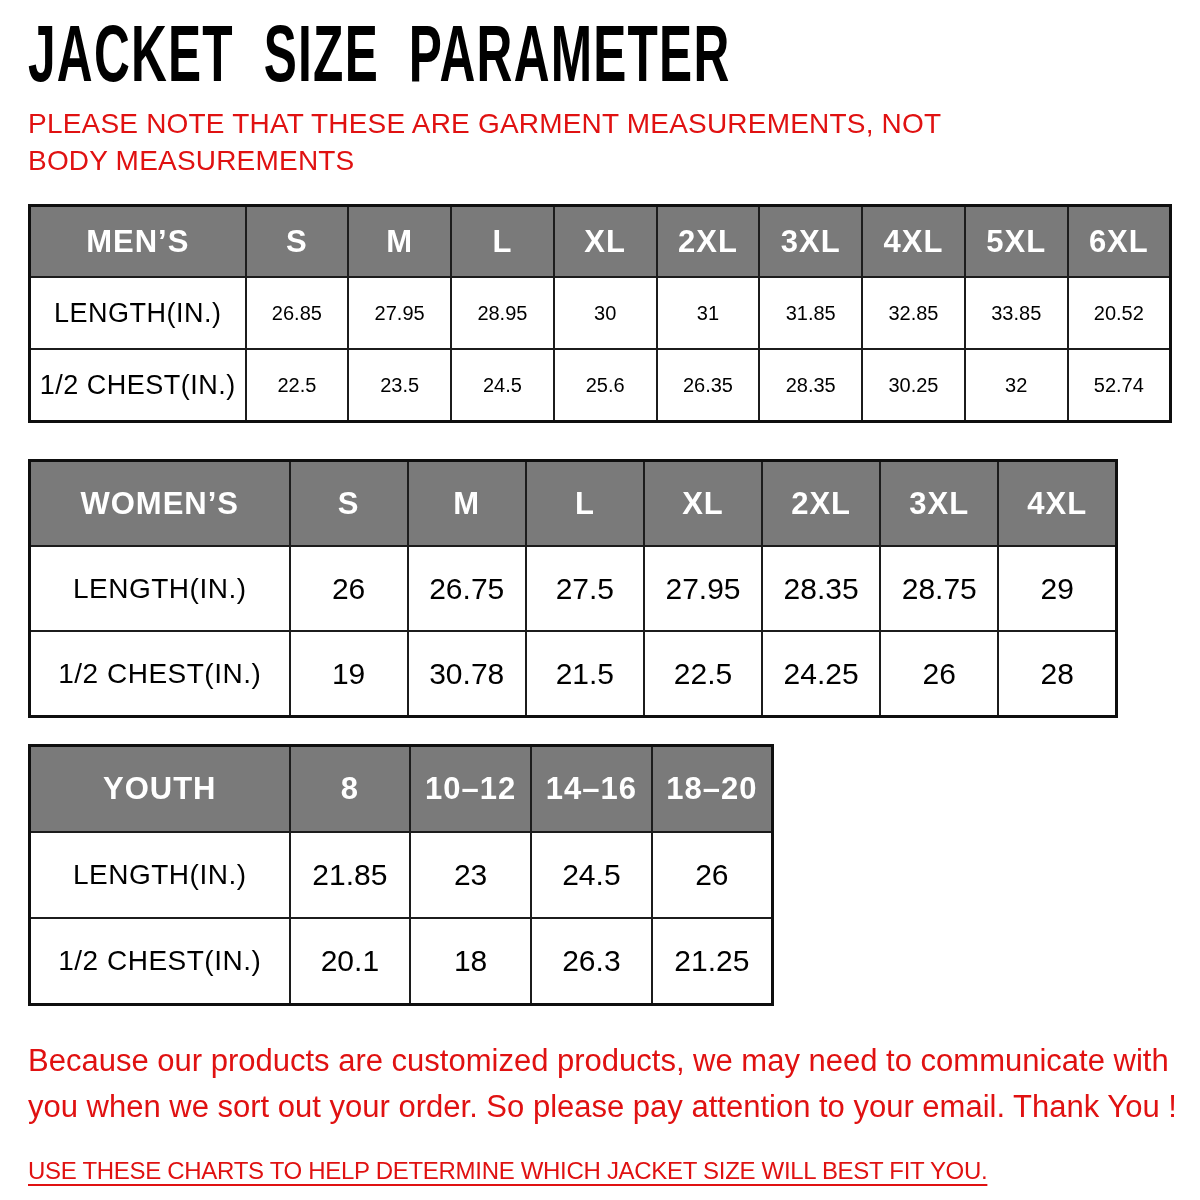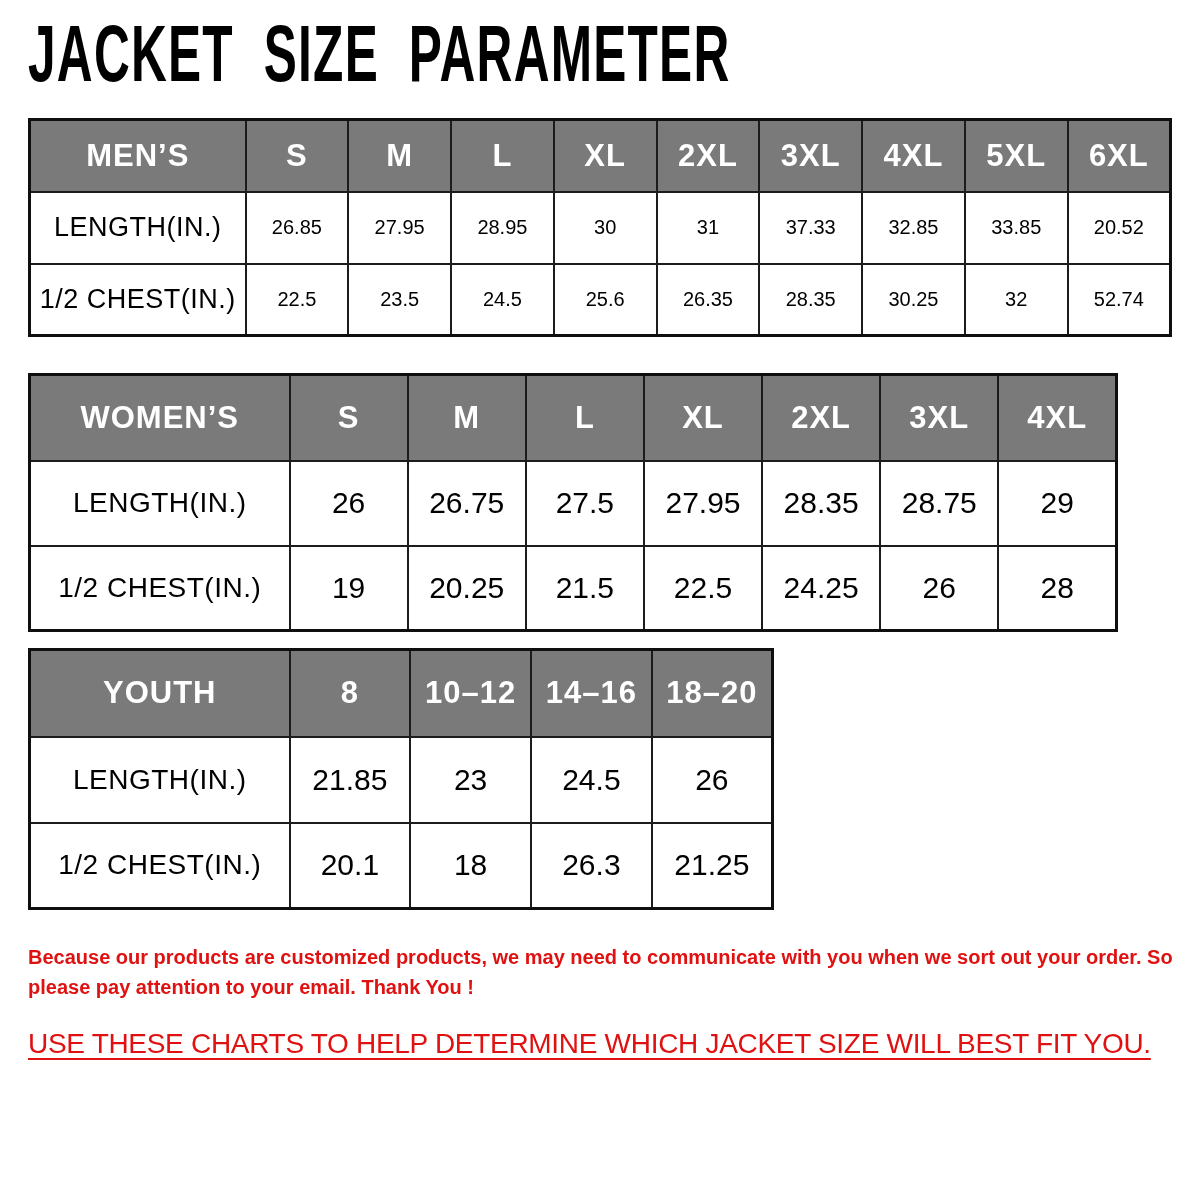--- a/index.html
+++ b/index.html
@@ -66,56 +66,56 @@
   .t-mens thead tr{height:72px;}
   .t-mens tbody tr{height:72px;}
 
   .t-womens{width:1090px;margin-top:36px;}
   .t-womens th:first-child{width:260px;}
   .t-womens thead tr{height:86px;}
   .t-womens tbody tr{height:85px;}
   .t-womens td{font-size:30px;}
   .t-womens td.rowlabel{font-size:28px;}
 
-  .t-youth{width:746px;margin-top:16px;}
+  .t-youth{width:746px;margin-top:26px;}
   .t-youth th:first-child{width:260px;}
   .t-youth thead tr{height:87px;}
   .t-youth tbody tr{height:86px;}
   .t-youth td{font-size:30px;}
   .t-youth td.rowlabel{font-size:28px;}
 
   
   .footer-para{
     margin-top:32px;
     width:1155px;
-    font-size:20px;
+    font-size:31px;
     line-height:1.5;
     color:var(--red);
-    font-weight:bold;
   }
   .footer-underline{
     margin-top:26px;
     width:1160px;
-    font-size:28px;
+    font-size:24px;
     color:var(--red);
     text-decoration:underline;
     text-decoration-thickness:2px;
     text-underline-offset:5px;
     text-decoration-skip-ink:none;
     letter-spacing:-0.3px;
     white-space:nowrap;
   }
 </style>
 </head>
 <body>
 
 <div class="page">
 
   <h1 class="title">JACKET SIZE PARAMETER</h1>
 
+  <p class="note">PLEASE NOTE THAT THESE ARE GARMENT MEASUREMENTS, NOT BODY MEASUREMENTS</p>
 
   <table class="size-table t-mens">
       <thead>
         <tr>
           <th>MEN’S</th>
           <th>S</th>
           <th>M</th>
           <th>L</th>
           <th>XL</th>
           <th>2XL</th>
@@ -126,21 +126,21 @@
         </tr>
       </thead>
       <tbody>
         <tr>
           <td class="rowlabel">LENGTH(IN.)</td>
           <td>26.85</td>
           <td>27.95</td>
           <td>28.95</td>
           <td>30</td>
           <td>31</td>
-          <td>37.33</td>
+          <td>31.85</td>
           <td>32.85</td>
           <td>33.85</td>
           <td>20.52</td>
         </tr>
         <tr>
           <td class="rowlabel">1/2 CHEST(IN.)</td>
           <td>22.5</td>
           <td>23.5</td>
           <td>24.5</td>
           <td>25.6</td>
@@ -173,21 +173,21 @@
           <td>26.75</td>
           <td>27.5</td>
           <td>27.95</td>
           <td>28.35</td>
           <td>28.75</td>
           <td>29</td>
         </tr>
         <tr>
           <td class="rowlabel">1/2 CHEST(IN.)</td>
           <td>19</td>
-          <td>20.25</td>
+          <td>30.78</td>
           <td>21.5</td>
           <td>22.5</td>
           <td>24.25</td>
           <td>26</td>
           <td>28</td>
         </tr>
       </tbody>
     </table>
 
   <table class="size-table t-youth">

